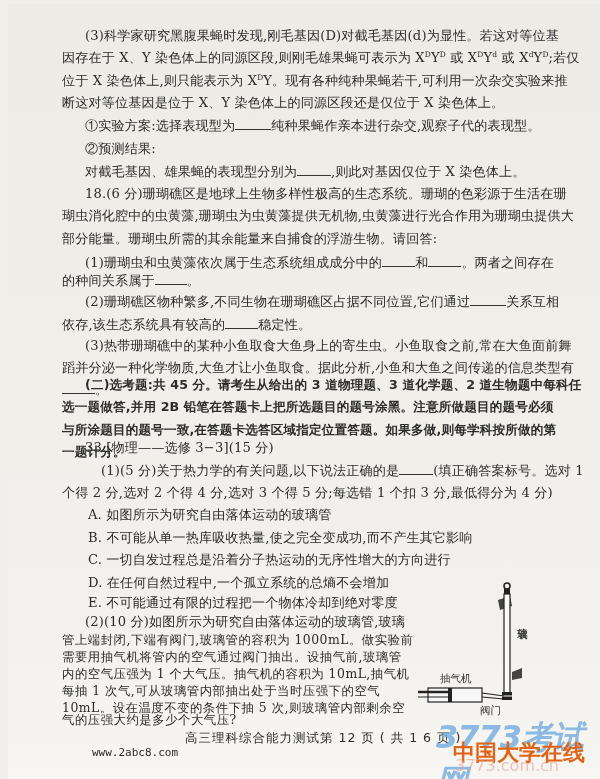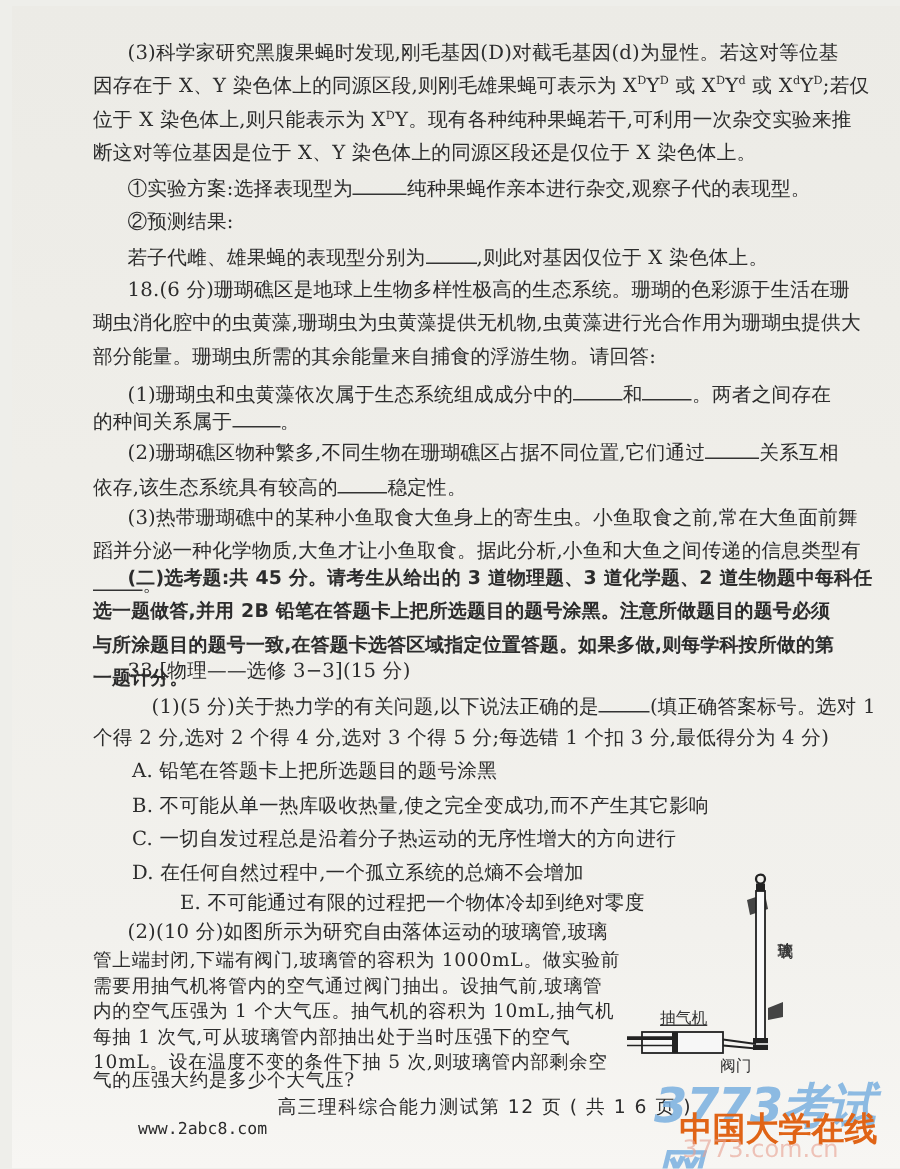--- a/index.html
+++ b/index.html
@@ -36,21 +36,21 @@
 
 <div class="page" data-name="exam-page"></div>
 
 <div data-name="question-31-part-3">
   <div class="ln ind" style="top:28px" data-name="text-line">(3)科学家研究黑腹果蝇时发现,刚毛基因(D)对截毛基因(d)为显性。若这对等位基</div>
   <div class="ln" style="top:50px" data-name="text-line"><span>因存在于 X、Y 染色体上的同源区段,则刚毛雄果蝇可表示为 X</span><sup>D</sup><span>Y</span><sup>D</sup><span> 或 </span><span>X</span><sup>D</sup><span>Y</span><sup>d</sup><span> 或 </span><span>X</span><sup>d</sup><span>Y</span><sup>D</sup><span>;若仅</span></div>
   <div class="ln" style="top:73px" data-name="text-line"><span>位于 X 染色体上,则只能表示为 X</span><sup>D</sup><span>Y。现有各种纯种果蝇若干,可利用一次杂交实验来推</span></div>
   <div class="ln" style="top:95px" data-name="text-line">断这对等位基因是位于 X、Y 染色体上的同源区段还是仅位于 X 染色体上。</div>
   <div class="ln ind" style="top:117px" data-name="text-line"><span>①实验方案:选择表现型为</span><span class="blank" style="width:36px" data-name="answer-blank"></span><span>纯种果蝇作亲本进行杂交,观察子代的表现型。</span></div>
   <div class="ln ind" style="top:141px" data-name="text-line">②预测结果:</div>
-  <div class="ln ind" style="top:163px" data-name="text-line"><span>若子代雌、雄果蝇的表现型分别为</span><span class="blank" style="width:34px" data-name="answer-blank"></span><span>,则此对基因仅位于 X 染色体上。</span></div>
+  <div class="ln ind" style="top:163px" data-name="text-line"><span>对截毛基因、雄果蝇的表现型分别为</span><span class="blank" style="width:34px" data-name="answer-blank"></span><span>,则此对基因仅位于 X 染色体上。</span></div>
 </div>
 
 <div data-name="question-32">
   <div class="ln ind" style="top:186px" data-name="text-line">18.(6 分)珊瑚礁区是地球上生物多样性极高的生态系统。珊瑚的色彩源于生活在珊</div>
   <div class="ln" style="top:208px" data-name="text-line">瑚虫消化腔中的虫黄藻,珊瑚虫为虫黄藻提供无机物,虫黄藻进行光合作用为珊瑚虫提供大</div>
   <div class="ln" style="top:231px" data-name="text-line">部分能量。珊瑚虫所需的其余能量来自捕食的浮游生物。请回答:</div>
   <div class="ln ind" style="top:254px" data-name="text-line"><span>(1)珊瑚虫和虫黄藻依次属于生态系统组成成分中的</span><span class="blank" style="width:33px" data-name="answer-blank"></span><span>和</span><span class="blank" style="width:33px" data-name="answer-blank"></span><span>。两者之间存在</span></div>
   <div class="ln" style="top:258px; top:258px; margin-top:18px" data-name="text-line"><span>的种间关系属于</span><span class="blank" style="width:32px" data-name="answer-blank"></span><span>。</span></div>
   <div class="ln ind" style="top:300px" data-name="text-line"><span>(2)珊瑚礁区物种繁多,不同生物在珊瑚礁区占据不同位置,它们通过</span><span class="blank" style="width:36px" data-name="answer-blank"></span><span>关系互相</span></div>
   <div class="ln" style="top:322px" data-name="text-line"><span>依存,该生态系统具有较高的</span><span class="blank" style="width:33px" data-name="answer-blank"></span><span>稳定性。</span></div>
@@ -63,21 +63,21 @@
   <div class="ln ind bold" style="top:377px; margin-top:37px" data-name="text-line">(二)选考题:共 45 分。请考生从给出的 3 道物理题、3 道化学题、2 道生物题中每科任</div>
   <div class="ln bold" style="top:437px" data-name="text-line">选一题做答,并用 2B 铅笔在答题卡上把所选题目的题号涂黑。注意所做题目的题号必须</div>
   <div class="ln bold" style="top:460px" data-name="text-line">与所涂题目的题号一致,在答题卡选答区域指定位置答题。如果多做,则每学科按所做的第</div>
   <div class="ln bold" style="top:482px" data-name="text-line">一题计分。</div>
 </div>
 
 <div data-name="question-33">
   <div class="ln ind" style="top:505px" data-name="question-title">33.[物理——选修 3−3](15 分)</div>
   <div class="ln ind" style="top:528px" data-name="text-line"><span>(1)(5 分)关于热力学的有关问题,以下说法正确的是</span><span class="blank" style="width:34px" data-name="answer-blank"></span><span>(填正确答案标号。选对 1</span></div>
   <div class="ln" style="top:550px" data-name="text-line">个得 2 分,选对 2 个得 4 分,选对 3 个得 5 分;每选错 1 个扣 3 分,最低得分为 4 分)</div>
-  <div class="ln opt" style="top:573px" data-name="option-a">A. 铅笔在答题卡上把所选题目的题号涂黑</div>
+  <div class="ln opt" style="top:573px" data-name="option-a">A. 如图所示为研究自由落体运动的玻璃管</div>
   <div class="ln opt" style="top:595px" data-name="option-b">B. 不可能从单一热库吸收热量,使之完全变成功,而不产生其它影响</div>
   <div class="ln opt" style="top:617px" data-name="option-c">C. 一切自发过程总是沿着分子热运动的无序性增大的方向进行</div>
   <div class="ln opt" style="top:640px" data-name="option-d">D. 在任何自然过程中,一个孤立系统的总熵不会增加</div>
   <div class="ln opt" style="top:662px" data-name="option-e">E. 不可能通过有限的过程把一个物体冷却到绝对零度</div>
 </div>
 
 <div data-name="question-33-part-2" style="position:absolute; left:0; top:0;">
   <div class="ln ind" style="top:676px; margin-top:8px" data-name="text-line">(2)(10 分)如图所示为研究自由落体运动的玻璃管,玻璃</div>
 </div>
 
@@ -142,21 +142,21 @@
 
 <style>
   [data-name="question-33-part-2"] .ln { top:614px !important; }
   [data-name="question-33-part-2-body"] .p2line:nth-child(1){ top:632px !important; }
   [data-name="question-33-part-2-body"] .p2line:nth-child(2){ top:649px !important; }
   [data-name="question-33-part-2-body"] .p2line:nth-child(3){ top:666px !important; }
   [data-name="question-33-part-2-tail"] .p2line { top:683px !important; }
   [data-name="question-33-part-2-end"] .p2line:nth-child(1){ top:700px !important; }
   [data-name="question-33-part-2-end"] .p2line:nth-child(2){ top:712px !important; }
   .p2line { font-size:12.4px; }
-  [data-name="question-33"] .ln:nth-child(8){ top:595px !important;margin-left:32px; }
+  [data-name="question-33"] .ln:nth-child(8){ top:595px !important; }
 </style>
 
 <div class="fig" data-name="glass-tube-figure">
   <svg width="130" height="140" viewBox="0 0 130 140" data-name="apparatus-diagram-icon">
 
     <circle cx="89" cy="6" r="3" fill="none" stroke="#222" stroke-width="1.5"></circle>
     <rect x="86" y="9" width="6" height="6" fill="#222"></rect>
 
     <path d="M80 20 L92 16 L94 26 L82 30 Z" fill="#444"></path>
 
@@ -169,21 +169,21 @@
 
     <rect x="10" y="108" width="54" height="14" fill="#f7f7f7" stroke="#222" stroke-width="1.2"></rect>
     <rect x="30" y="108" width="4" height="14" fill="#222"></rect>
     <line x1="0" y1="112" x2="30" y2="112" stroke="#222" stroke-width="2.5"></line>
     <line x1="0" y1="117" x2="30" y2="117" stroke="#222" stroke-width="1"></line>
 
     <line x1="64" y1="113" x2="86" y2="116" stroke="#222" stroke-width="1.2"></line>
     <line x1="64" y1="117" x2="86" y2="119" stroke="#222" stroke-width="1.2"></line>
   </svg>
   <span class="figlabel" style="left:98px; top:40px; writing-mode:vertical-rl;" data-name="tube-label">玻璃管</span>
-  <span class="figlabel" style="left:22px; top:92px;text-decoration:underline;" data-name="pump-label">抽气机</span>
+  <span class="figlabel" style="left:22px; top:92px;" data-name="pump-label">抽气机</span>
   <span class="figlabel" style="left:62px; top:124px;" data-name="valve-label">阀门</span>
 </div>
 
 <div class="footer" data-name="page-footer">高三理科综合能力测试第 12 页 ( 共 1 6 页 )</div>
 <div class="url" data-name="source-url">www.2abc8.com</div>
 
 <div class="wm-a" data-name="watermark-logo">3773考试网</div>
 <div class="wm-b" data-name="watermark-text">中国大学在线</div>
 <div class="wm-c" data-name="watermark-domain">3773.com.cn</div>
 

